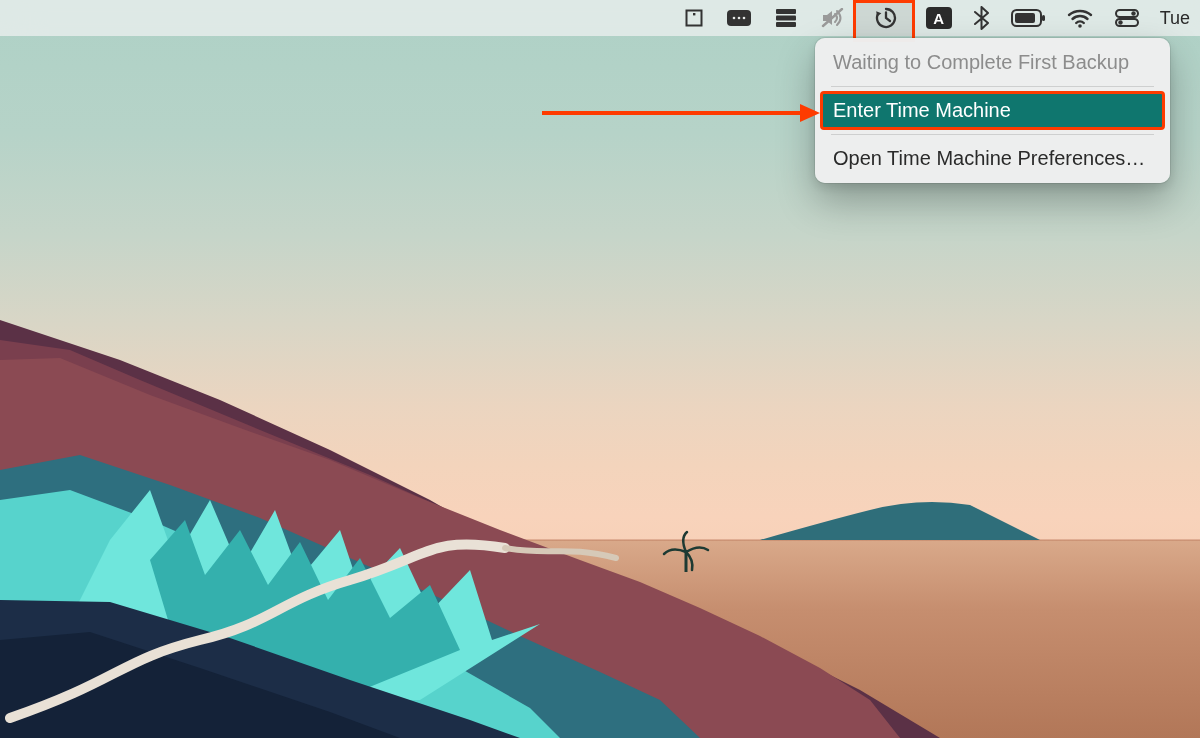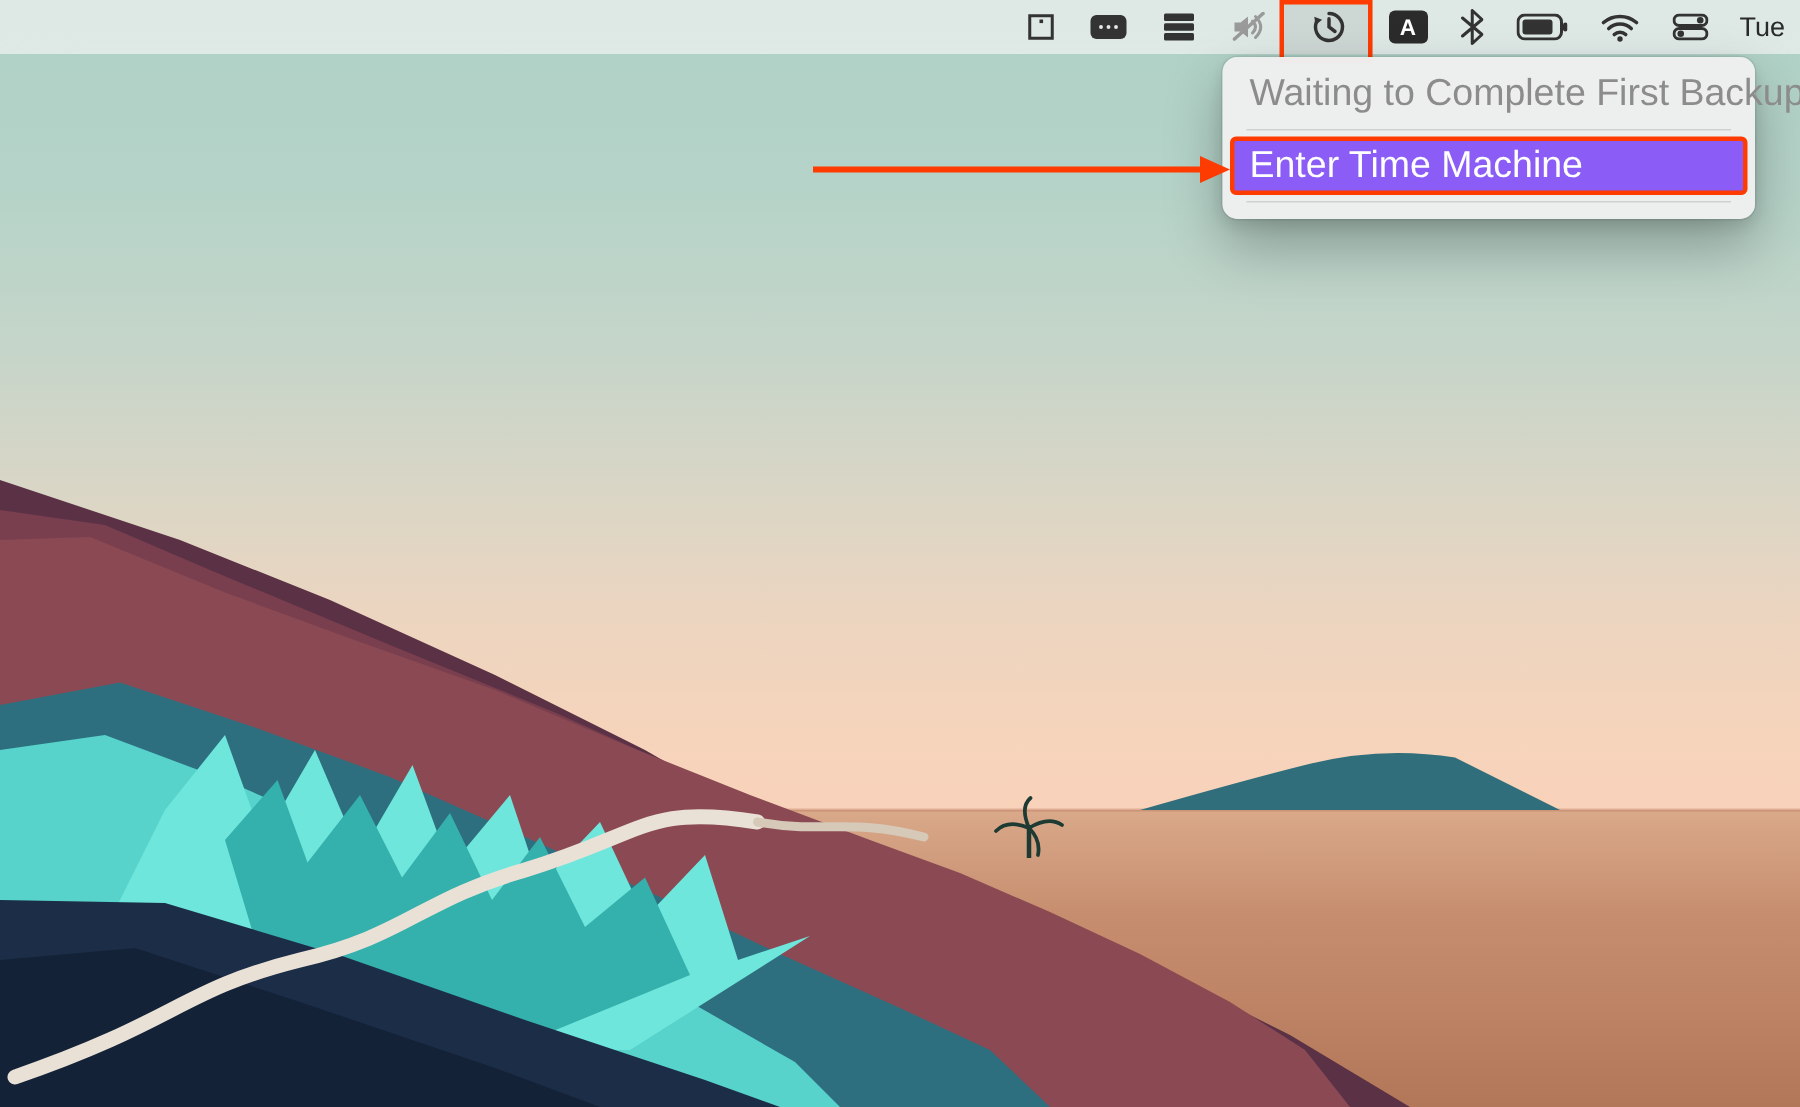--- a/index.html
+++ b/index.html
@@ -108,31 +108,31 @@
     box-shadow:
       0 0 0 1px rgba(0,0,0,0.08),
       0 18px 38px rgba(0,0,0,0.28),
       0 4px 12px rgba(0,0,0,0.12);
     padding: 6px;
     box-sizing: border-box;
   }
   .dropdown .row {
     padding: 7px 12px 8px;
     border-radius: 6px;
-    font-size: 25px;
+    font-size: 20px;
     line-height: 22px;
     color: #2a2a2a;
     white-space: nowrap;
     position: relative;
   }
   .dropdown .row.disabled {
     color: #8c8c8c;
   }
   .dropdown .row.selected {
-    background: #8b5cf6;
+    background: #0f766e;
     color: #fff;
   }
   .dropdown hr {
     border: none;
     border-top: 1px solid rgba(0,0,0,0.13);
     margin: 5px 10px 5px;
   }
 
   
   .redbox-row {
@@ -282,18 +282,19 @@
 </div>
 
 <div class="dropdown">
   <div class="row disabled">Waiting to Complete First Backup</div>
   <hr>
   <div class="row selected">
     <span>Enter Time Machine</span>
     <div class="redbox-row"></div>
   </div>
   <hr>
+  <div class="row">Open Time Machine Preferences…</div>
 </div>
 
 <svg class="arrow" viewBox="0 0 280 30">
   <line x1="2" y1="15" x2="262" y2="15" stroke="#fe3b00" stroke-width="4"></line>
   <polygon points="260,6 280,15 260,24" fill="#fe3b00"></polygon>
 </svg>
 
 </body></html>

